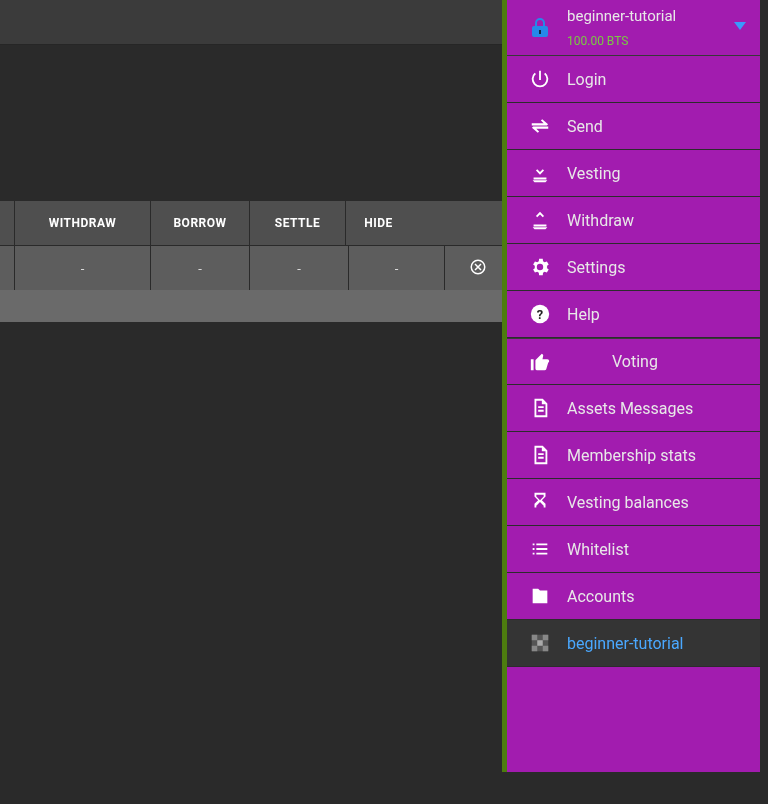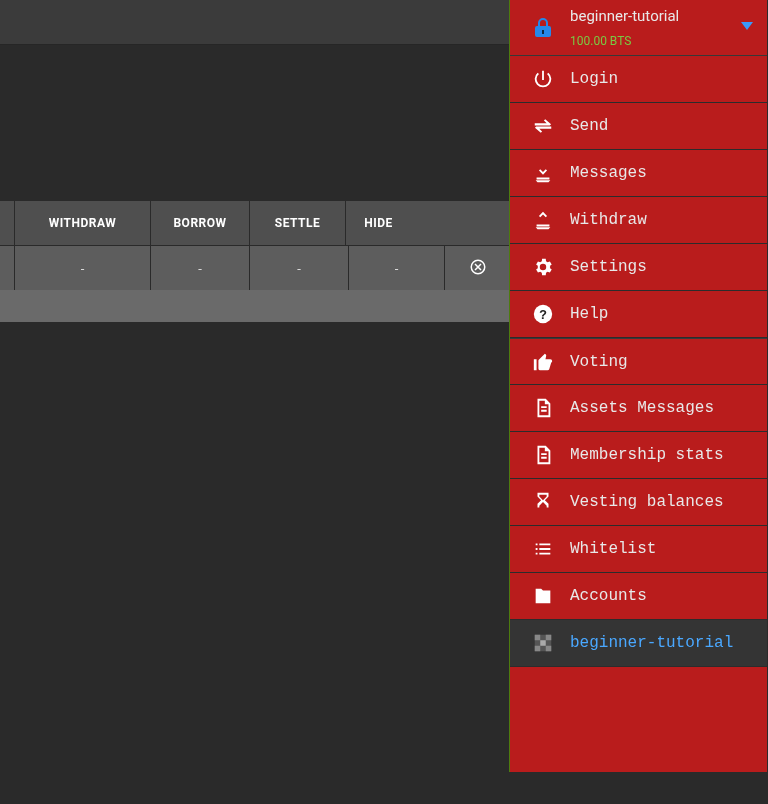--- a/index.html
+++ b/index.html
@@ -65,26 +65,26 @@
   .table-body { border-top: 1px solid #2a2a2a; }
   .foot-strip {
     height: 32px;
     background: #6a6a6a;
   }
   .hide-icon svg { width: 18px; height: 18px; }
 
   
   .sidebar {
     position: absolute;
-    right: 1px;
+    right: 8px;
     top: 0;
     width: 258px;
     height: 772px;
-    background: #b91c1c;
-    border-left: 1px solid #4d7c0f;
+    background: #a21caf;
+    border-left: 5px solid #4d7c0f;
   }
   .account-header {
     height: 56px;
     display: flex;
     align-items: center;
     padding: 0 14px 0 16px;
     border-bottom: 1px solid #383838;
     position: relative;
   }
   .account-header .lock-wrap {
@@ -113,33 +113,33 @@
     right: 14px;
     top: 22px;
     width: 0; height: 0;
     border-left: 6px solid transparent;
     border-right: 6px solid transparent;
     border-top: 8px solid #3a99fc;
   }
 
   .menu {
     list-style: none;
-    font-family: Liberation Mono, monospace;
   }
   .menu li {
     display: flex;
     align-items: center;
     height: 47px;
     padding-left: 20px;
     border-bottom: 1px solid #2c2c2c;
     font-size: 16px;
     color: #e8e8e8;
   }
   .menu li.section-break {
     border-top: 1px solid #3a3a3a;
+    gap: 45px;
   }
   .menu li .mi-icon {
     width: 26px;
     height: 24px;
     display: flex;
     align-items: center;
     justify-content: center;
     margin-right: 14px;
   }
   .menu li .mi-icon svg { width: 22px; height: 22px; fill: #fff; }
@@ -215,21 +215,21 @@
           </svg>
         </span>
       <span class="mi-label">Send</span>
     </li>
     <li>
       <span class="mi-icon">
           <svg viewBox="0 0 24 24">
             <path d="M12 3v8l3-3 1.4 1.4L12 14 7.6 9.4 9 8l3 3V3h0zM5 17h14v2H5v-2zm-1 3h16l-2 2H6l-2-2z"></path>
           </svg>
         </span>
-      <span class="mi-label">Messages</span>
+      <span class="mi-label">Vesting</span>
     </li>
     <li>
       <span class="mi-icon">
           <svg viewBox="0 0 24 24">
             <path d="M12 14V6l-3 3L7.6 7.6 12 3l4.4 4.6L15 9l-3-3v8h0zM5 17h14v2H5v-2zm-1 3h16l-2 2H6l-2-2z"></path>
           </svg>
         </span>
       <span class="mi-label">Withdraw</span>
     </li>
     <li>

